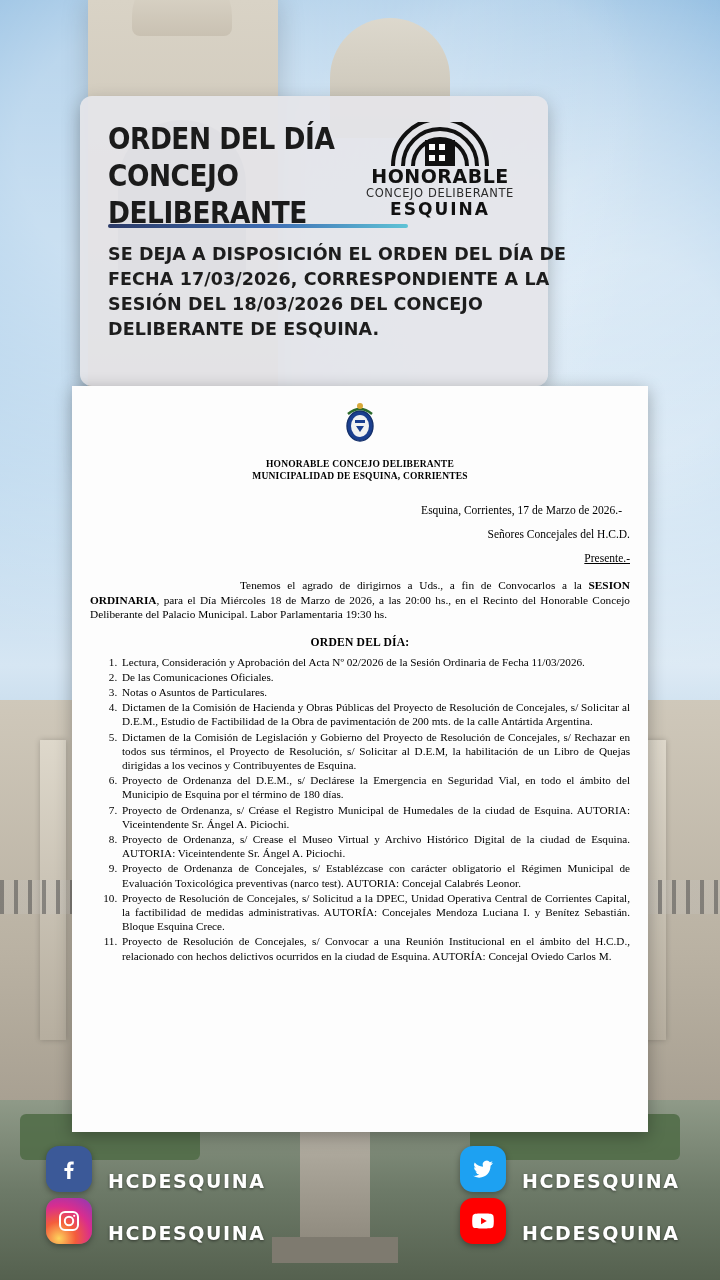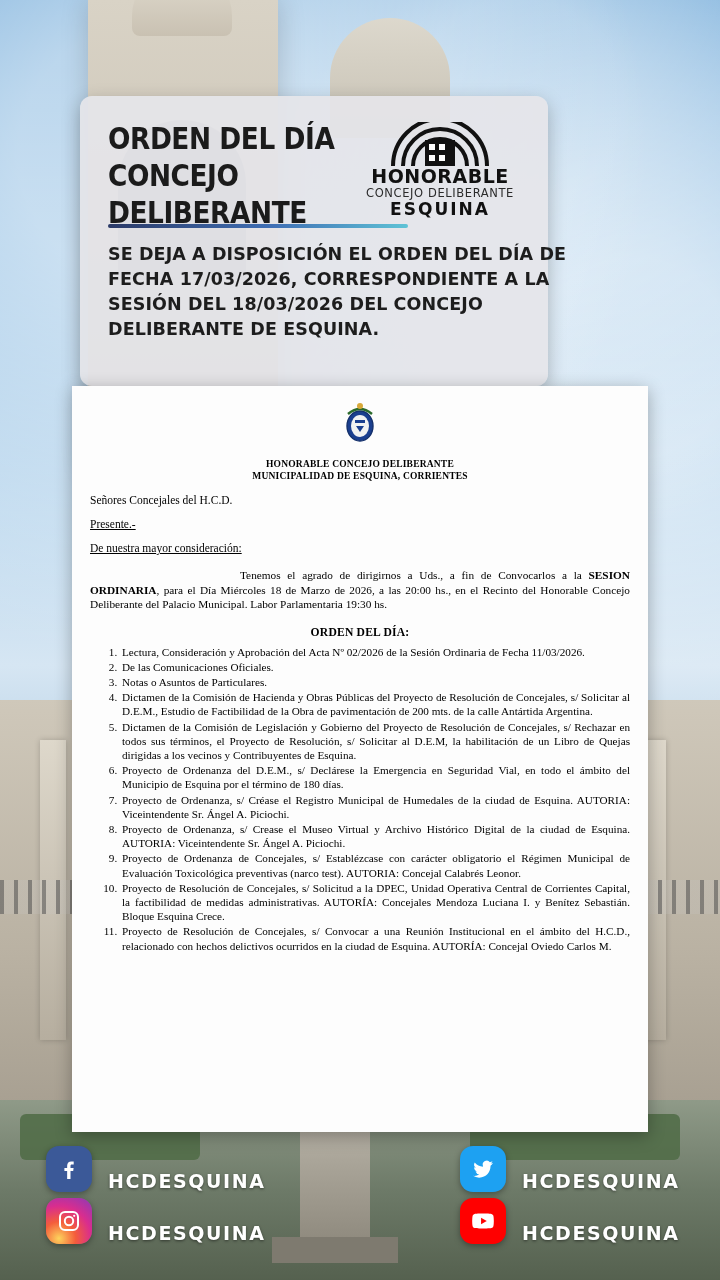--- a/index.html
+++ b/index.html
@@ -146,21 +146,21 @@
   }
   .crest { text-align: center; margin-top: 6px; }
   .doc-head {
     text-align: center; font-family: "Liberation Serif", serif;
     font-weight: bold; font-size: 9.5px; line-height: 11.5px; letter-spacing: .2px;
     margin-top: 11px;
   }
   .doc-date {
     text-align: right; font-size: 11.5px; margin-top: 22px; margin-right: 8px;
   }
-  .doc-line { font-size: 11.5px; margin-top: 12px; }
+  .doc-line { font-size: 11.5px; margin-top: 12px; text-align: right; }
   .u { text-decoration: underline; }
   .doc-par {
     font-size: 11.3px; line-height: 14.5px; text-align: justify; margin-top: 14px;
   }
   .doc-par .ind { display: inline-block; width: 150px; }
   .orden-title {
     text-align: center; font-weight: bold; font-size: 11.6px;
     margin-top: 14px; letter-spacing: .2px;
   }
   ol.items {
@@ -261,24 +261,24 @@
         <path d="M6 12 q12 -10 24 0" fill="none" stroke="#2b6a2b" stroke-width="2.5"></path>
         <circle cx="18" cy="4" r="3" fill="#d8a93a"></circle>
       </svg>
     </div>
 
     <div class="doc-head">
       <div>HONORABLE CONCEJO DELIBERANTE</div>
       <div>MUNICIPALIDAD DE ESQUINA, CORRIENTES</div>
     </div>
 
+    <div class="doc-date">Esquina, Corrientes, 17 de Marzo de 2026.-</div>
 
     <div class="doc-line">Señores Concejales del H.C.D.</div>
     <div class="doc-line u">Presente.-</div>
-    <div class="doc-line u">De nuestra mayor consideración:</div>
 
     <div class="doc-par">
       <span class="ind"></span><span>Tenemos el agrado de dirigirnos a Uds., a fin de Convocarlos a la </span><b>SESION ORDINARIA</b><span>, para el Día  Miércoles 18 de Marzo de 2026, a las 20:00  hs., en el Recinto del Honorable Concejo Deliberante del Palacio Municipal. Labor Parlamentaria 19:30 hs.</span>
     </div>
 
     <div class="orden-title">ORDEN DEL DÍA:</div>
 
     <ol class="items">
       <li>Lectura, Consideración y Aprobación del  Acta Nº 02/2026 de la Sesión Ordinaria de Fecha 11/03/2026.</li>
       <li>De las Comunicaciones Oficiales.</li>

